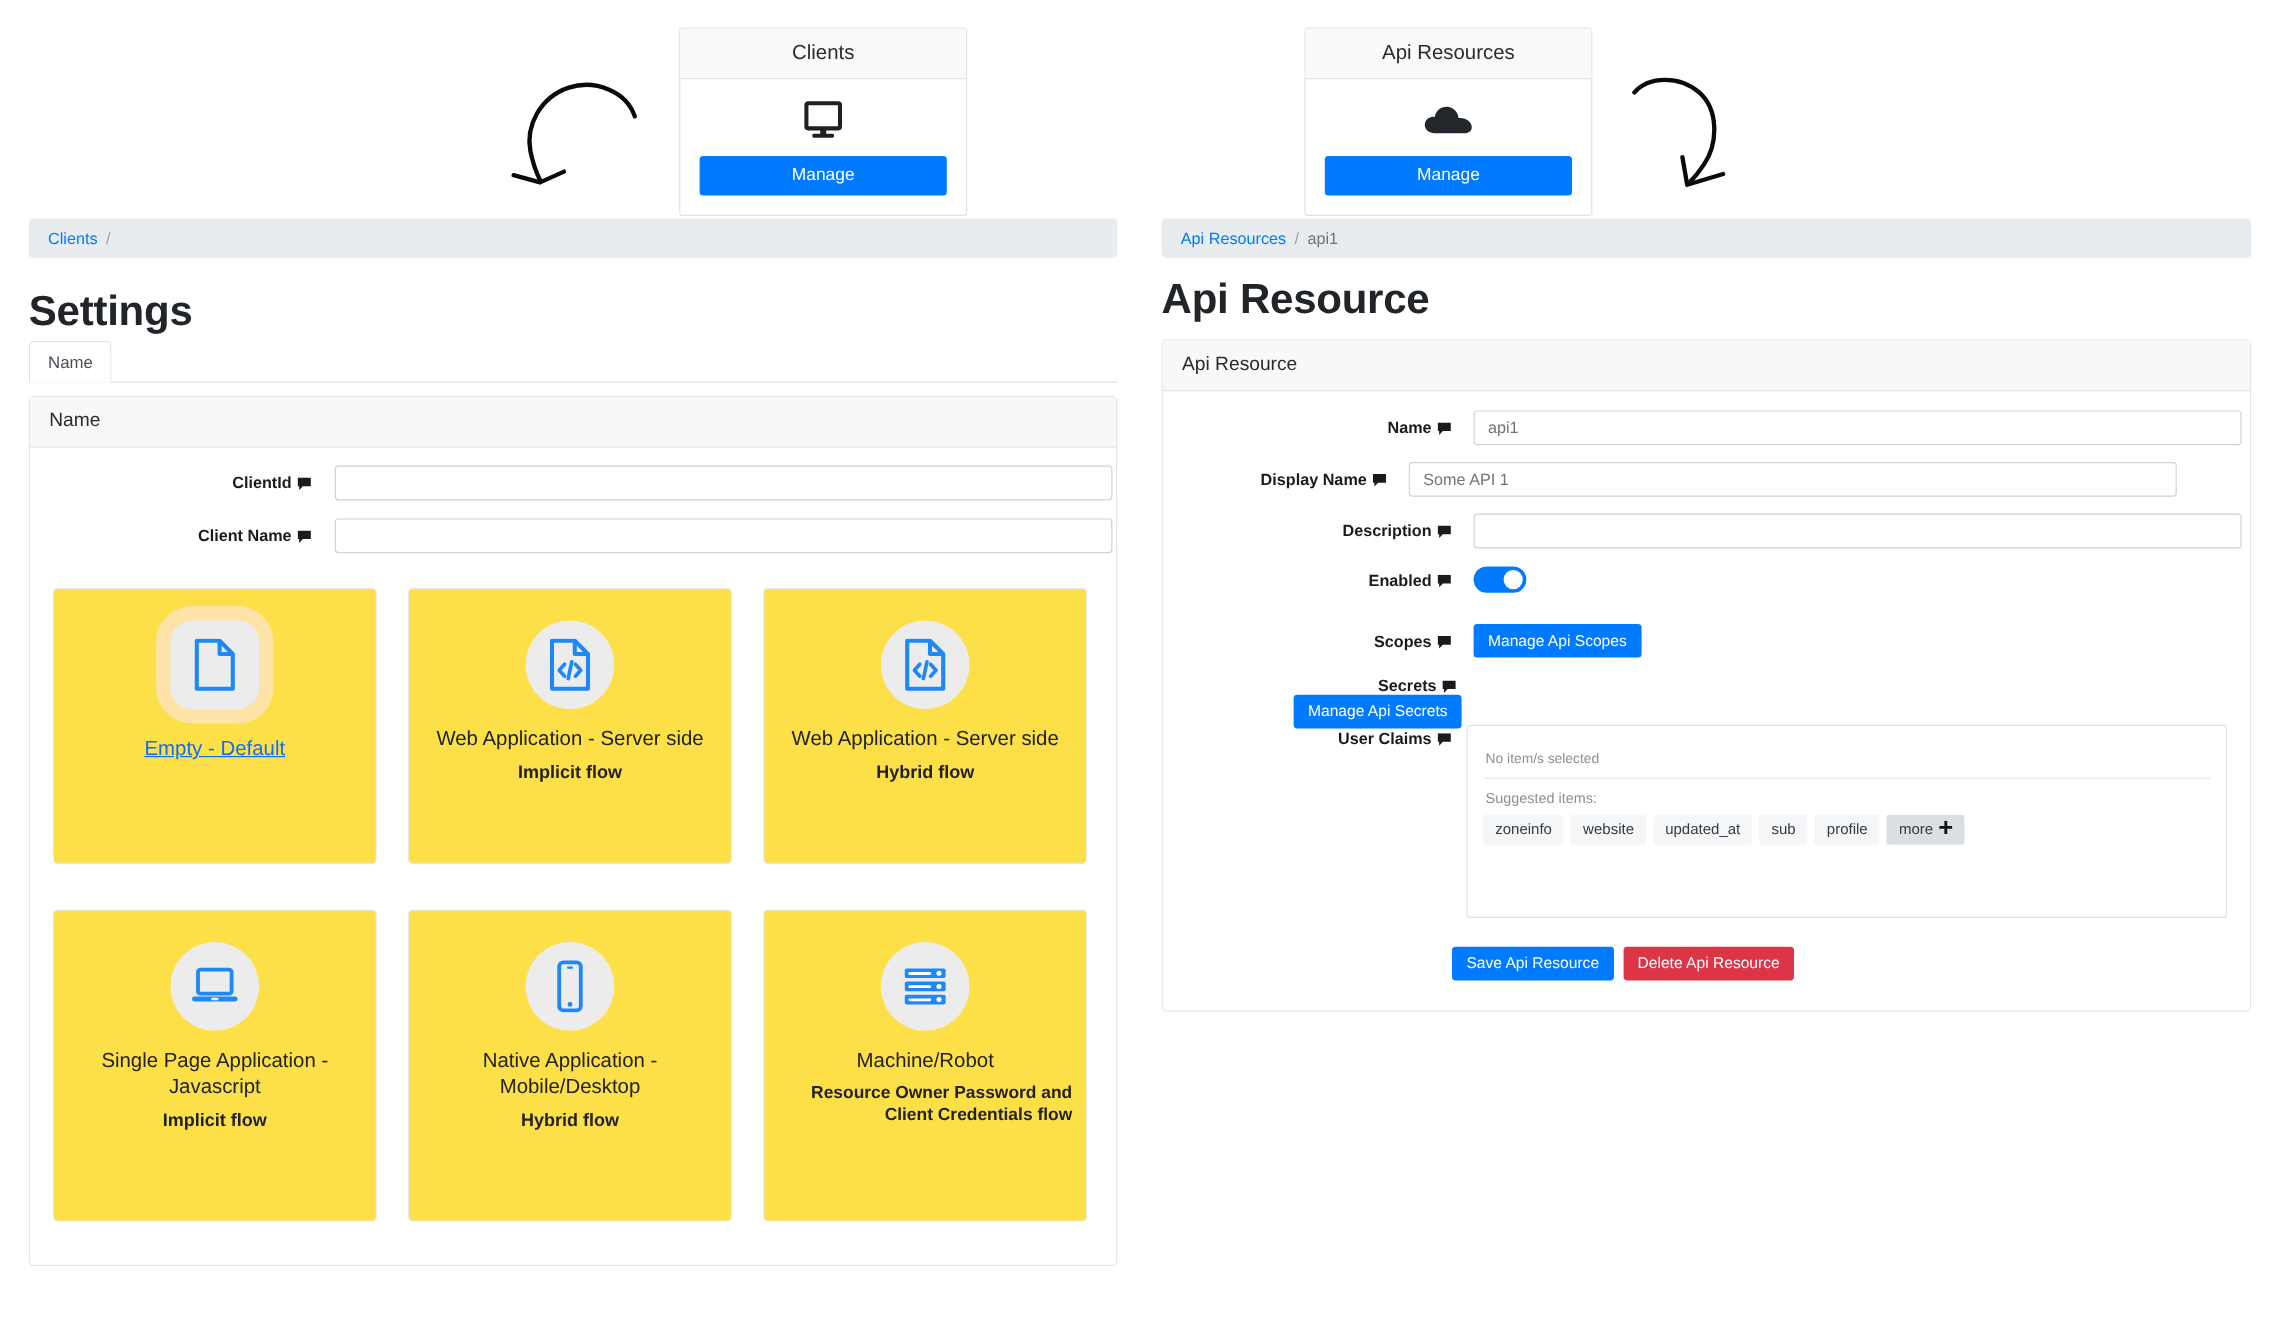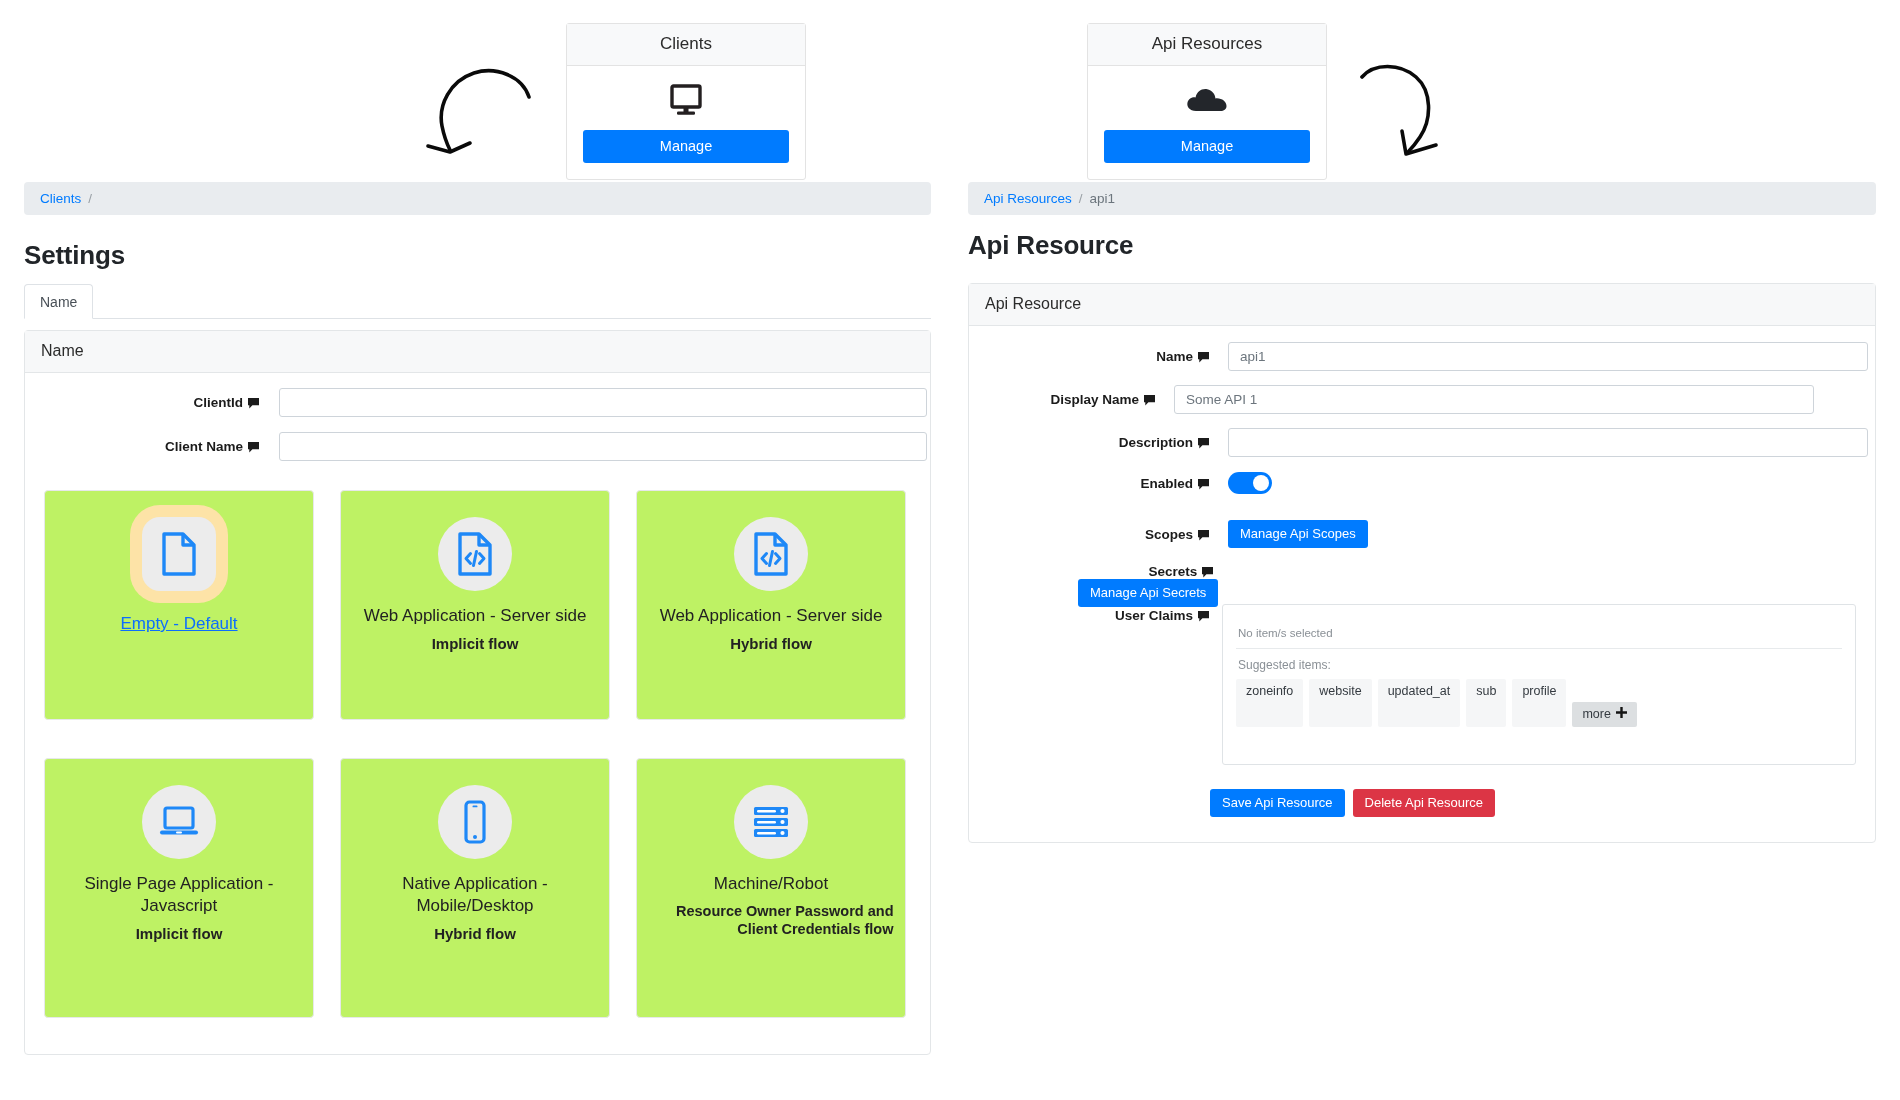--- a/index.html
+++ b/index.html
@@ -58,21 +58,21 @@
     box-sizing:border-box;
     font-size:13.5px;
   }
   .crumb-link{color:#007bff;text-decoration:none;}
   .crumb-sep{color:#9aa0a6;margin:0 7px;}
   .crumb-cur{color:#6c757d;}
 
   
   .h-page{
     position:absolute;
-    font-size:26px;
+    font-size:35px;
     font-weight:600;
     color:#212529;
     letter-spacing:-0.2px;
   }
 
   
   .tabs{position:absolute;display:flex;align-items:flex-end;border-bottom:1px solid #dee2e6;}
   .tab{
     font-size:14px;color:#495057;
     padding:9px 15px 8px 15px;
@@ -171,28 +171,28 @@
   .chips{display:flex;gap:6px;flex-wrap:wrap;}
   .chip{
     background:#f5f6f7;
     border-radius:2px;
     font-size:12.5px;
     color:#343a40;
     padding:5px 10px 6px 10px;
     cursor:pointer;
     white-space:nowrap;
   }
-  .chip.more{background:#dcdfe1;display:flex;align-items:flex-end;gap:5px;margin-top:23px;}
+  .chip.more{background:#dcdfe1;display:flex;align-items:flex-end;gap:5px;}
 
   
   .tile{
     position:absolute;
     border:1px solid #e6e8ea;
     border-radius:4px;
-    background:#bef264;
+    background:#fde047;
     box-sizing:border-box;
     display:flex;flex-direction:column;align-items:center;
     padding-top:26px;
     cursor:pointer;
   }
   .tile-circle{
     width:74px;height:74px;border-radius:50%;
     background:#ececec;
     display:flex;align-items:center;justify-content:center;
   }

